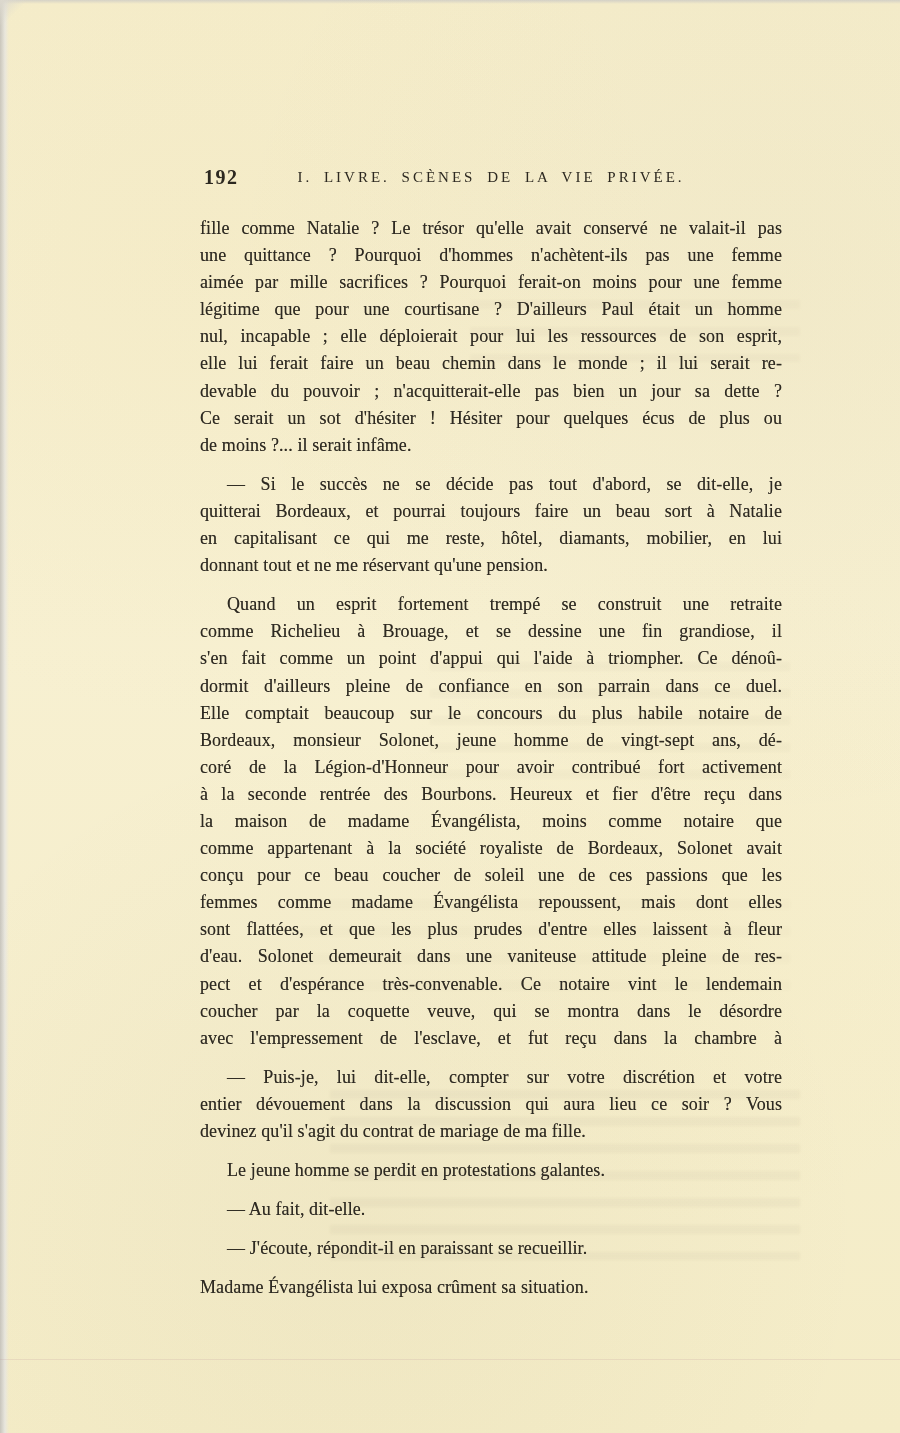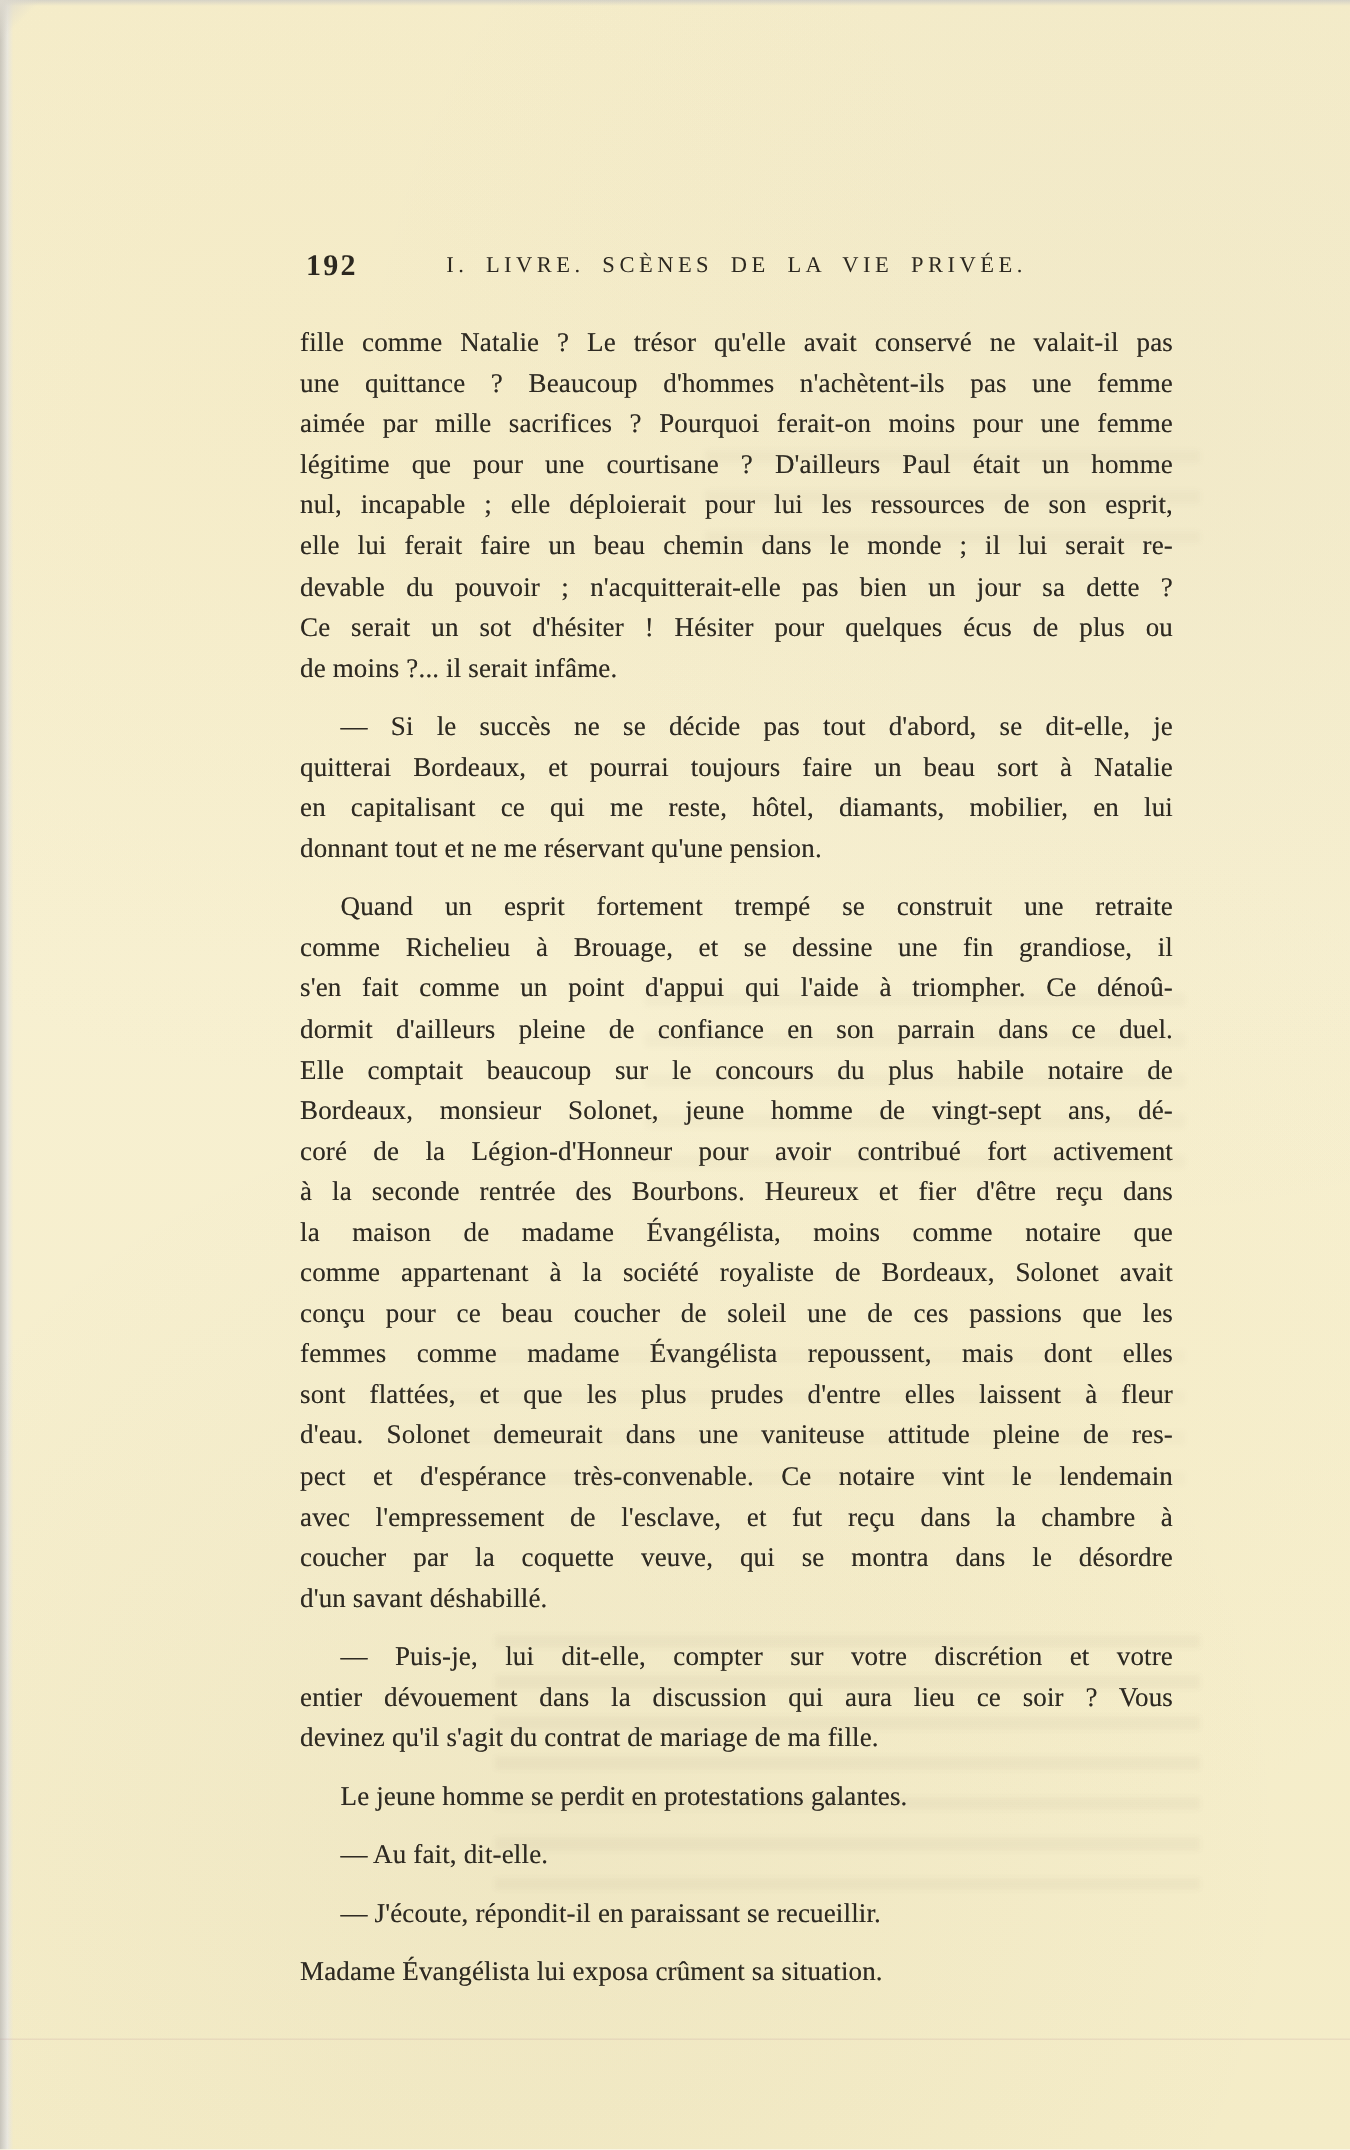--- a/index.html
+++ b/index.html
@@ -95,21 +95,21 @@
 <div class="scan-line"></div>
 
 <div class="header">
   <span class="page-number">192</span>
   <div class="running-title">I. LIVRE. SCÈNES DE LA VIE PRIVÉE.</div>
 </div>
 
 <main class="text-block">
     <div class="para">
       <div class="line">fille comme Natalie ? Le trésor qu'elle avait conservé ne valait-il pas</div>
-      <div class="line">une quittance ? Beaucoup d'hommes n'achètent-ils pas une femme</div>
+      <div class="line">une quittance ? Pourquoi d'hommes n'achètent-ils pas une femme</div>
       <div class="line">aimée par mille sacrifices ? Pourquoi ferait-on moins pour une femme</div>
       <div class="line">légitime que pour une courtisane ? D'ailleurs Paul était un homme</div>
       <div class="line">nul, incapable ; elle déploierait pour lui les ressources de son esprit,</div>
       <div class="line">elle lui ferait faire un beau chemin dans le monde ; il lui serait re-</div>
       <div class="line">devable du pouvoir ; n'acquitterait-elle pas bien un jour sa dette ?</div>
       <div class="line">Ce serait un sot d'hésiter ! Hésiter pour quelques écus de plus ou</div>
       <div class="line last">de moins ?... il serait infâme.</div>
     </div>
     <div class="para">
       <div class="line indent">— Si le succès ne se décide pas tout d'abord, se dit-elle, je</div>
@@ -126,23 +126,22 @@
       <div class="line">Bordeaux, monsieur Solonet, jeune homme de vingt-sept ans, dé-</div>
       <div class="line">coré de la Légion-d'Honneur pour avoir contribué fort activement</div>
       <div class="line">à la seconde rentrée des Bourbons. Heureux et fier d'être reçu dans</div>
       <div class="line">la maison de madame Évangélista, moins comme notaire que</div>
       <div class="line">comme appartenant à la société royaliste de Bordeaux, Solonet avait</div>
       <div class="line">conçu pour ce beau coucher de soleil une de ces passions que les</div>
       <div class="line">femmes comme madame Évangélista repoussent, mais dont elles</div>
       <div class="line">sont flattées, et que les plus prudes d'entre elles laissent à fleur</div>
       <div class="line">d'eau. Solonet demeurait dans une vaniteuse attitude pleine de res-</div>
       <div class="line">pect et d'espérance très-convenable. Ce notaire vint le lendemain</div>
+      <div class="line">coucher par la coquette veuve, qui se montra dans le désordre</div>
       <div class="line">avec l'empressement de l'esclave, et fut reçu dans la chambre à</div>
-      <div class="line">coucher par la coquette veuve, qui se montra dans le désordre</div>
-      <div class="line last">d'un savant déshabillé.</div>
     </div>
     <div class="para">
       <div class="line indent">— Puis-je, lui dit-elle, compter sur votre discrétion et votre</div>
       <div class="line">entier dévouement dans la discussion qui aura lieu ce soir ? Vous</div>
       <div class="line last">devinez qu'il s'agit du contrat de mariage de ma fille.</div>
     </div>
     <div class="para">
       <div class="line last indent">Le jeune homme se perdit en protestations galantes.</div>
     </div>
     <div class="para">

